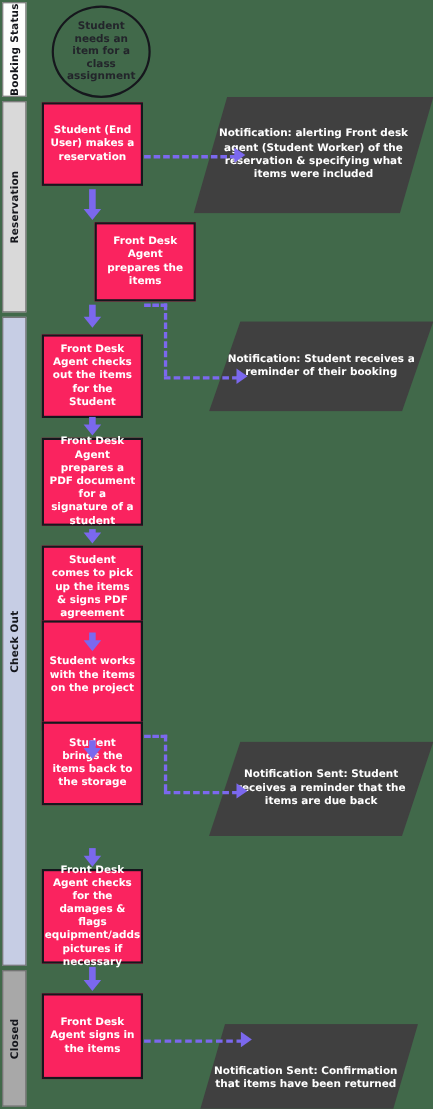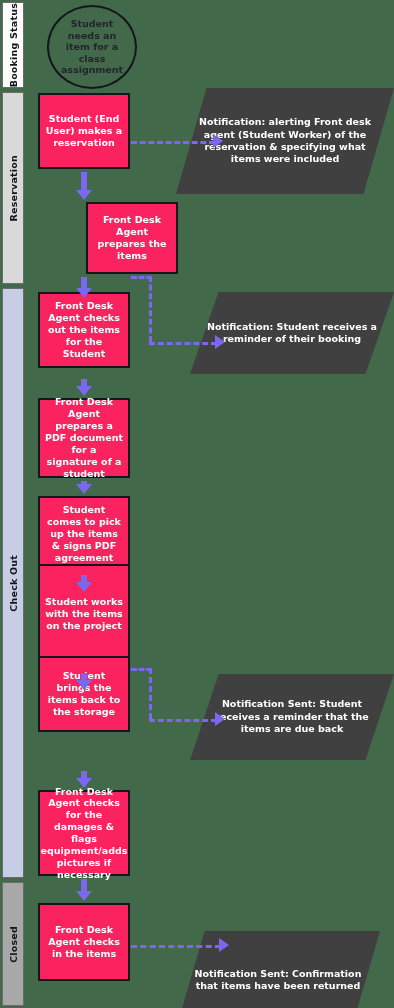--- a/index.html
+++ b/index.html
@@ -158,40 +158,40 @@
 <div class="circle-node">
   <span class="txt">Student needs an item for a class assignment</span>
 </div>
 
 <div class="proc" style="top:93px;  height:76px;">
   <span class="txt">Student (End User) makes a reservation</span>
 </div>
 <div class="proc" style="top:202px; height:72px;margin-left:48px;">
   <span class="txt">Front Desk Agent prepares the items</span>
 </div>
-<div class="proc" style="top:292px; height:76px;">
+<div class="proc" style="top:304px; height:76px;">
   <span class="txt">Front Desk Agent checks out the items for the Student</span>
 </div>
 <div class="proc" style="top:398px; height:80px;">
   <span class="txt">Front Desk Agent prepares a PDF document for a signature of a student</span>
 </div>
 <div class="proc" style="top:496px; height:76px;">
   <span class="txt">Student comes to pick up the items &amp; signs PDF agreement</span>
 </div>
 <div class="proc" style="top:564px; height:100px;">
   <span class="txt">Student works with the items on the project</span>
 </div>
 <div class="proc" style="top:656px; height:76px;">
   <span class="txt">Student brings the items back to the storage</span>
 </div>
 <div class="proc" style="top:790px; height:86px;">
   <span class="txt">Front Desk Agent checks for the damages &amp; flags equipment/adds pictures if necessary</span>
 </div>
 <div class="proc" style="top:903px; height:78px;">
-  <span class="txt">Front Desk Agent checks in the items</span>
+  <span class="txt">Front Desk Agent signs in the items</span>
 </div>
 
 <div class="note" style="left:176px; top:88px;  width:218px; height:106px;">
   <span class="txt">Notification: alerting Front desk agent (Student Worker) of the reservation &amp; specifying what items were included</span>
 </div>
 <div class="note" style="left:190px; top:292px; width:204px; height:82px;">
   <span class="txt">Notification: Student receives a reminder of their booking</span>
 </div>
 <div class="note" style="left:190px; top:674px; width:204px; height:86px;">
   <span class="txt">Notification Sent: Student receives a reminder that the items are due back</span>

